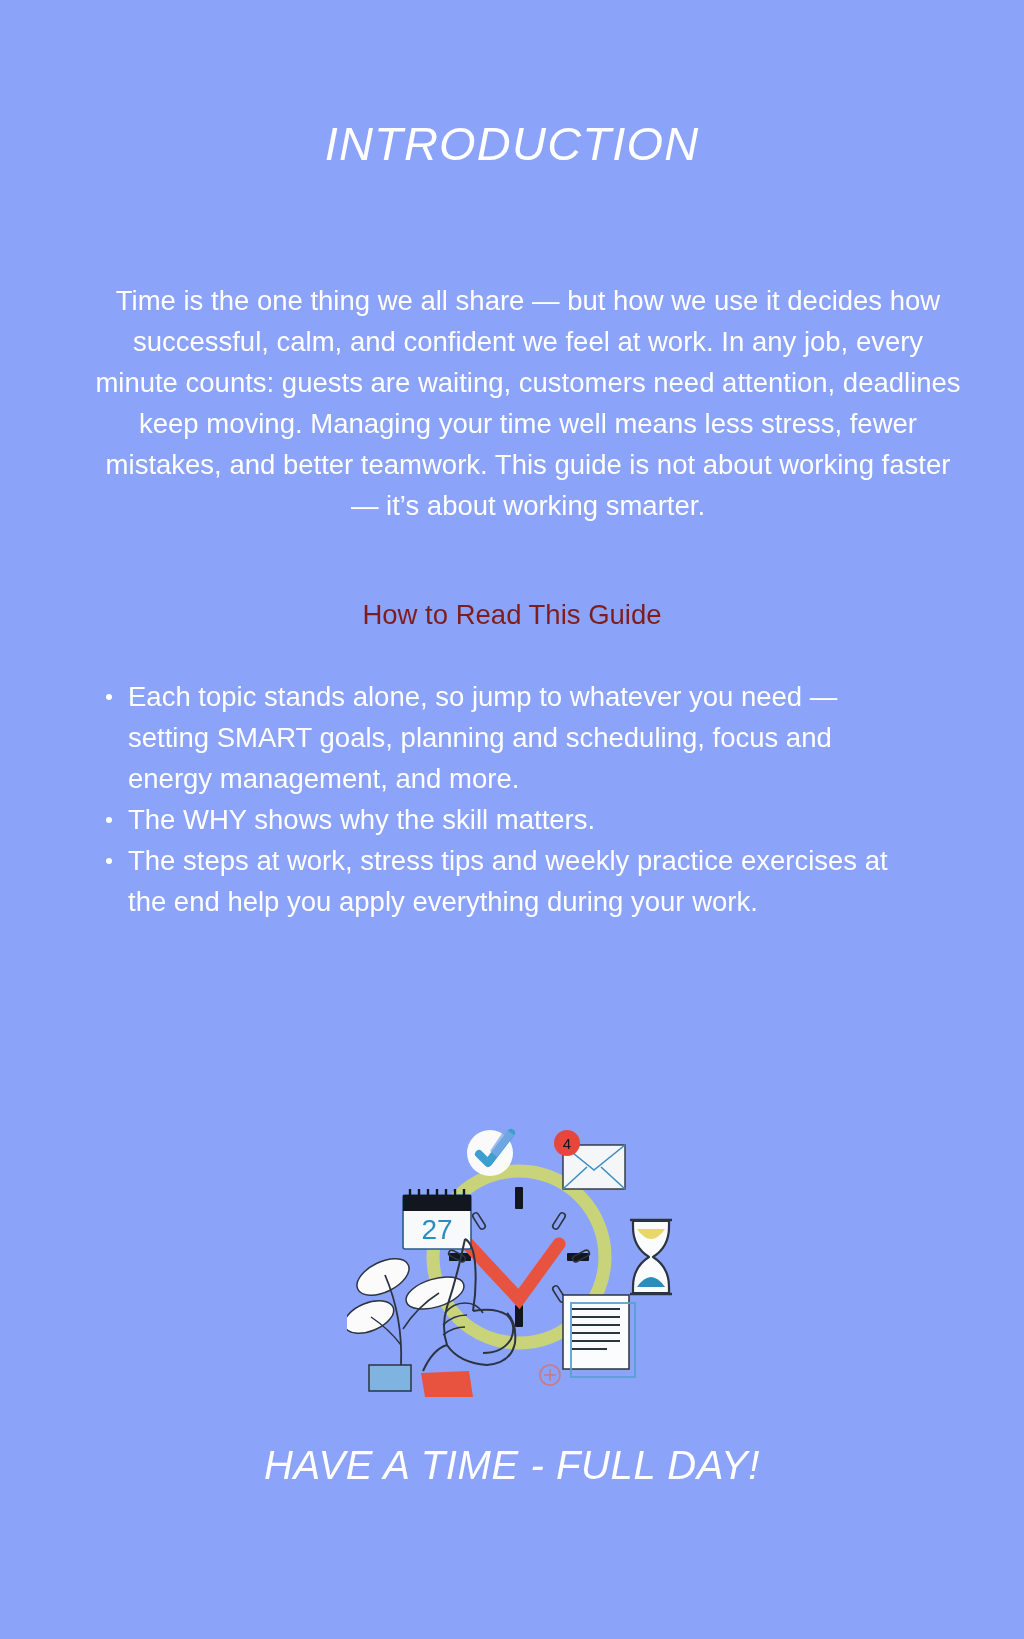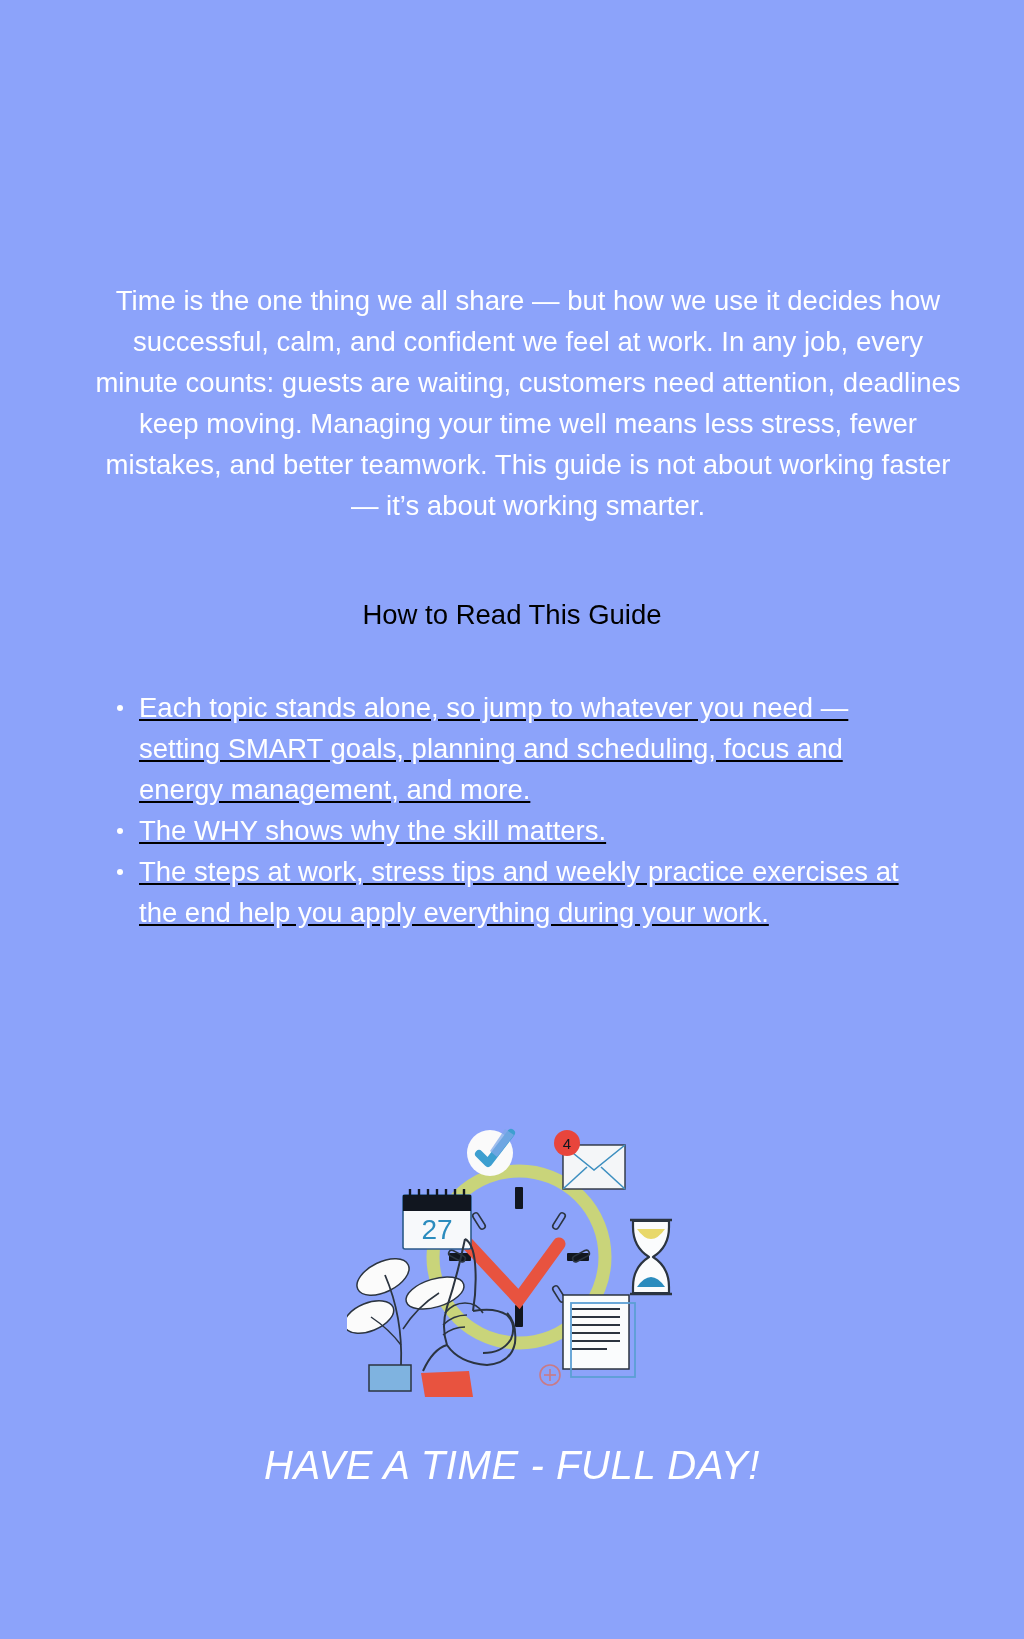--- a/index.html
+++ b/index.html
@@ -42,41 +42,40 @@
     text-align: center;
     margin: 16px;
     padding: 0;
     position: absolute;
     top: 264px;
     left: 74px;
     width: 876px;
   }
 
   .section-subtitle {
-    color: #000000;
+    color: #7f1d1d;
     font-weight: 300;
     font-size: 27.5px;
     line-height: 41px;
     text-align: center;
     position: absolute;
     top: 594px;
     left: 74px;
     width: 876px;
     margin: 0;
   }
 
   .guide-list {
     position: absolute;
     top: 676px;
     left: 100px;
     width: 820px;
-    margin: 11px;
+    margin: 0;
     padding: 0;
     list-style: none;
-    text-decoration: underline;
   }
 
   .guide-list li {
     color: #ffffff;
     font-weight: 300;
     font-size: 27.5px;
     line-height: 41px;
     position: relative;
     padding-left: 28px;
     margin: 0 0 0 0;
@@ -117,20 +116,21 @@
     font-size: 40px;
     letter-spacing: 0.6px;
     margin: 0;
   }
 </style>
 </head>
 <body>
 
 <div class="page">
 
+  <h1 class="page-title">INTRODUCTION</h1>
 
   <p class="intro-paragraph">Time is the one thing we all share — but how we use it decides how successful, calm, and confident we feel at work. In any job, every minute counts: guests are waiting, customers need attention, deadlines keep moving. Managing your time well means less stress, fewer mistakes, and better teamwork. This guide is not about working faster — it’s about working smarter.</p>
 
   <h2 class="section-subtitle">How to Read This Guide</h2>
 
   <ul class="guide-list">
     <li>Each topic stands alone, so jump to whatever you need — setting SMART goals, planning and scheduling, focus and energy management, and more.</li>
     <li>The WHY shows why the skill matters.</li>
     <li>The steps at work, stress tips and weekly practice exercises at the end help you apply everything during your work.</li>
   </ul>

